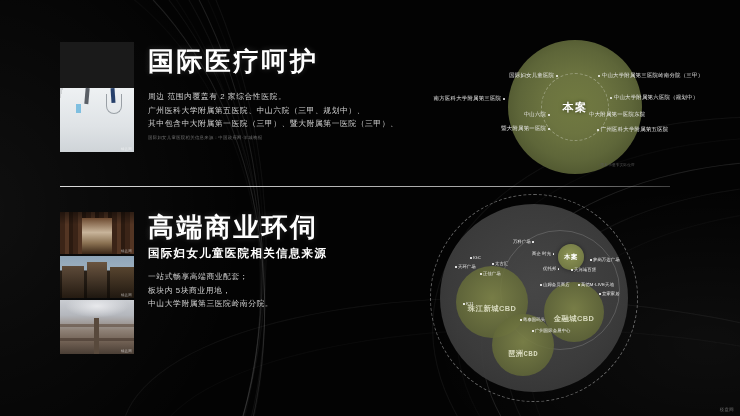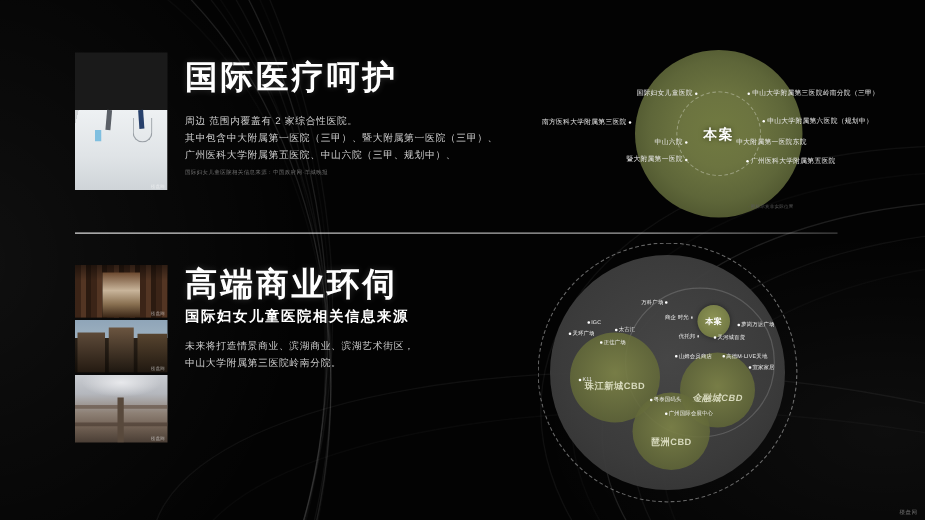--- a/index.html
+++ b/index.html
@@ -173,23 +173,23 @@
     position:absolute; border-radius:50%;
     background: radial-gradient(circle at 50% 45%, rgba(124,130,71,0.92), rgba(97,103,56,0.88) 70%, rgba(86,92,50,0.85));
     display:flex; align-items:flex-end; justify-content:center;
   }
   .zone span {
     color:#d7d9bd; font-size:7.4px; font-weight:700; letter-spacing:0.4px;
     white-space:nowrap;
   }
   #zone-zjxc { left:38px; top:74px; width:72px; height:72px; }
   #zone-zjxc span { margin-bottom:24px; }
-  #zone-jrc  { left:126px; top:90px; width:60px; height:60px;font-style:italic; }
+  #zone-jrc  { left:126px; top:90px; width:60px; height:60px; }
   #zone-jrc span { margin-bottom:18px; }
-  #zone-pzc  { left:88px; top:122px; width:62px; height:62px; }
+  #zone-pzc  { left:74px; top:122px; width:62px; height:62px;font-family:Liberation Mono, monospace; }
   #zone-pzc span { margin-bottom:17px; }
 
   .hub {
     position:absolute; left:140px; top:52px; width:26px; height:26px;
     border-radius:50%;
     background: radial-gradient(circle at 48% 42%, #8d9455, #757c46 65%, #626a3a);
     display:flex; align-items:center; justify-content:center;
     box-shadow:0 0 4px rgba(0,0,0,0.45);
   }
   .hub span { color:#fff; font-size:6.4px; font-weight:700; letter-spacing:0.5px; }
@@ -244,22 +244,22 @@
       <div class="tie-b"></div>
       <div class="scope"></div>
       <div class="badge"></div>
       <div class="wm">楼盘网</div>
     </div>
 
     <div class="h1" style="position:absolute; left:148px; top:44px;">国际医疗呵护</div>
 
     <div style="position:absolute; left:148px; top:90px;">
       <div class="body-line">周边 范围内覆盖有 2 家综合性医院。</div>
+      <div class="body-line">广州医科大学附属第五医院、中山六院（三甲、规划中）、</div>
       <div class="body-line">其中包含中大附属第一医院（三甲）、暨大附属第一医院（三甲）、</div>
-      <div class="body-line">广州医科大学附属第五医院、中山六院（三甲、规划中）、</div>
       <div class="note" style="margin-top:4px;">国际妇女儿童医院相关信息来源：中国政府网·羊城晚报</div>
     </div>
 
     <div id="med-diagram" class="section">
       <div class="med-circle"></div>
       <div class="med-ring"></div>
       <div class="med-core">本案</div>
 
       <div class="med-lbl l" style="left:-7px; top:41px; width:110px;">
         <span>国际妇女儿童医院</span>
@@ -314,21 +314,22 @@
       <div class="rail"></div>
       <div class="rail2"></div>
       <div class="col"></div>
       <div class="wm">楼盘网</div>
     </div>
 
     <div class="h1" style="position:absolute; left:148px; top:24px;">高端商业环伺</div>
     <div class="h2" style="position:absolute; left:148px; top:60px;">国际妇女儿童医院相关信息来源</div>
 
     <div style="position:absolute; left:148px; top:84px;">
-      <div class="body-line">未来将打造情景商业、滨湖商业、滨湖艺术街区，</div>
+      <div class="body-line">一站式畅享高端商业配套；</div>
+      <div class="body-line">板块内 5块商业用地，</div>
       <div class="body-line">中山大学附属第三医院岭南分院。</div>
     </div>
 
     <div id="cbd-diagram" class="section" style="top:6px;">
       <div class="cbd-dashed"></div>
       <div class="cbd-base"></div>
       <div class="cbd-thin"></div>
 
       <div class="zone" id="zone-zjxc">
         <span>珠江新城CBD</span>

